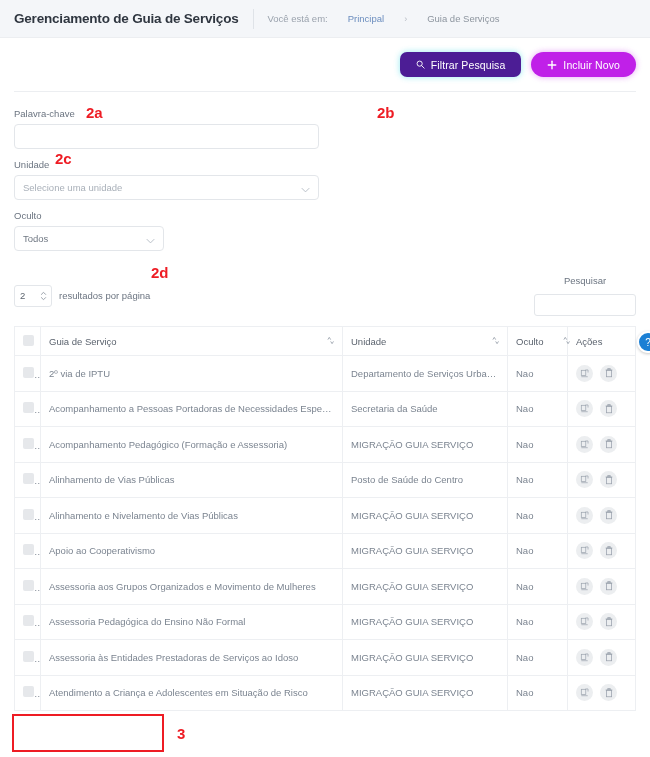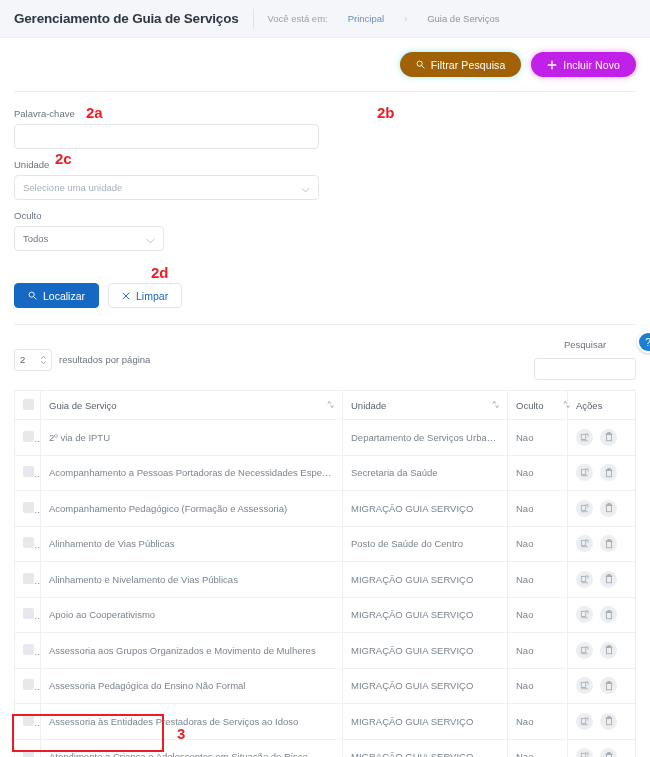--- a/index.html
+++ b/index.html
@@ -63,21 +63,21 @@
     font-size: 10.5px;
     height: 25px;
     padding: 0 16px;
     display: inline-flex;
     align-items: center;
     gap: 6px;
     cursor: pointer;
     font-family: inherit;
     letter-spacing: .1px;
   }
-  .btn-filter { background: #a16207; box-shadow: 0 0 6px rgba(22,208,224,.45); }
+  .btn-filter { background: #4c1d95; box-shadow: 0 0 6px rgba(22,208,224,.45); border-radius: 7px; }
   .btn-new    { background: #c020e8; box-shadow: 0 0 6px rgba(192,32,232,.40); }
   .ico { display: inline-block; line-height: 0; }
 
   
   .filters {
     display: flex;
     flex-wrap: wrap;
     padding-top: 16px;
     column-gap: 20px;
   }
@@ -324,40 +324,20 @@
         <input class="inp" type="text" readonly="" value="Todos" style="">
         <span class="chev">
           <svg width="9" height="6" viewBox="0 0 12 8">
               <polyline points="1,1.5 6,6.5 11,1.5" fill="none" stroke="#b7bec6" stroke-width="1.3"></polyline>
             </svg>
         </span>
       </div>
     </div>
   </div>
 
-  <div class="form-actions">
-    <button class="btn-sq btn-primary">
-      <span class="ico">
-        <svg width="9" height="9" viewBox="0 0 16 16">
-            <circle cx="6.5" cy="6.5" r="4.6" fill="none" stroke="#fff" stroke-width="1.6"></circle>
-            <line x1="10" y1="10" x2="14.5" y2="14.5" stroke="#fff" stroke-width="1.6" stroke-linecap="round"></line>
-          </svg>
-      </span>
-      <span>Localizar</span>
-    </button>
-    <button class="btn-sq btn-ghost">
-      <span class="ico">
-        <svg width="8" height="8" viewBox="0 0 12 12">
-            <line x1="1.5" y1="1.5" x2="10.5" y2="10.5" stroke="#1668c5" stroke-width="1.4" stroke-linecap="round"></line>
-            <line x1="10.5" y1="1.5" x2="1.5" y2="10.5" stroke="#1668c5" stroke-width="1.4" stroke-linecap="round"></line>
-          </svg>
-      </span>
-      <span>Limpar</span>
-    </button>
-  </div>
 
   <div class="tbl-toolbar">
     <div class="perpage">
       <div class="num-spin">
         <span>2</span>
         <span class="arrows">
           <svg width="7" height="4" viewBox="0 0 8 5">
               <polyline points="1,4 4,1 7,4" fill="none" stroke="#8d959f" stroke-width="1.1"></polyline>
             </svg>
           <svg width="7" height="4" viewBox="0 0 8 5">

